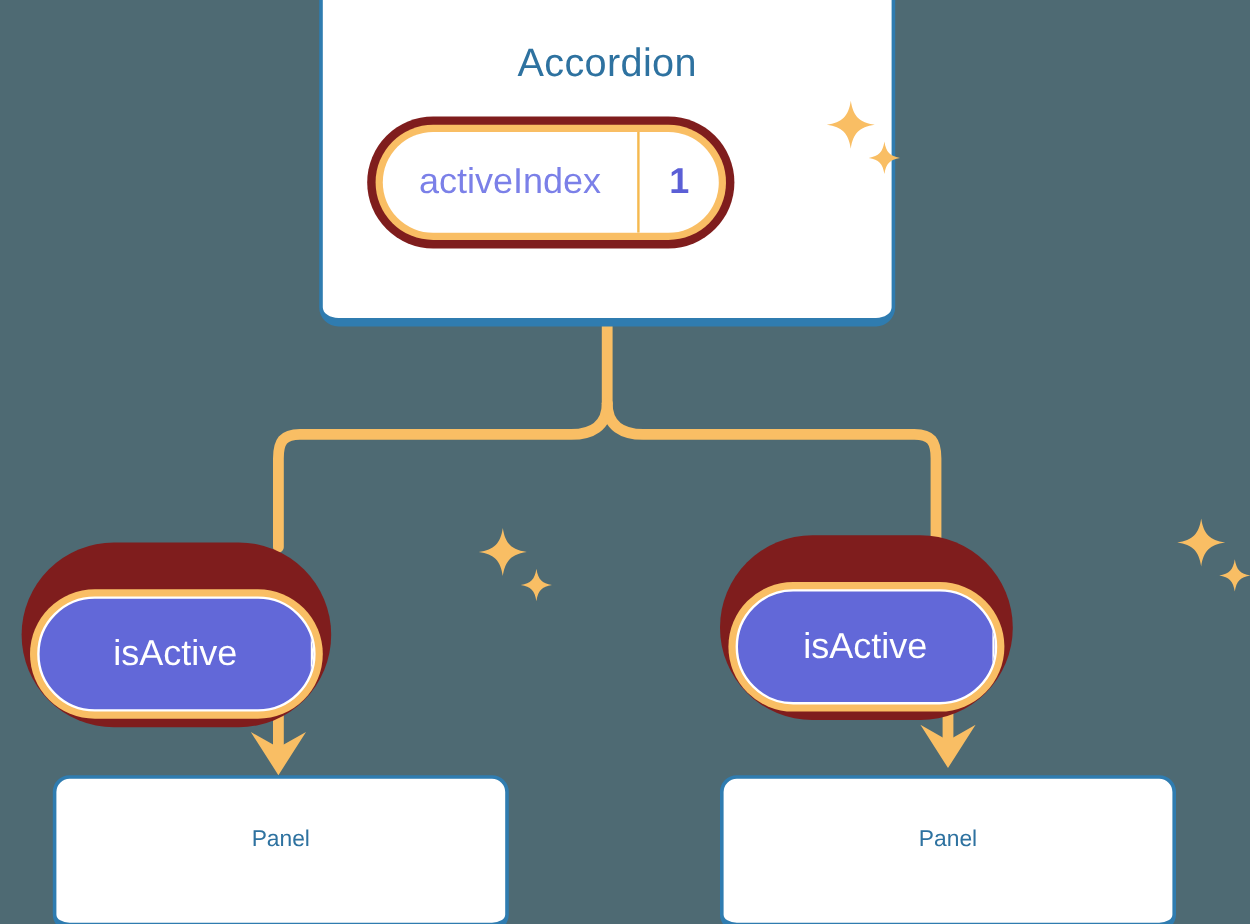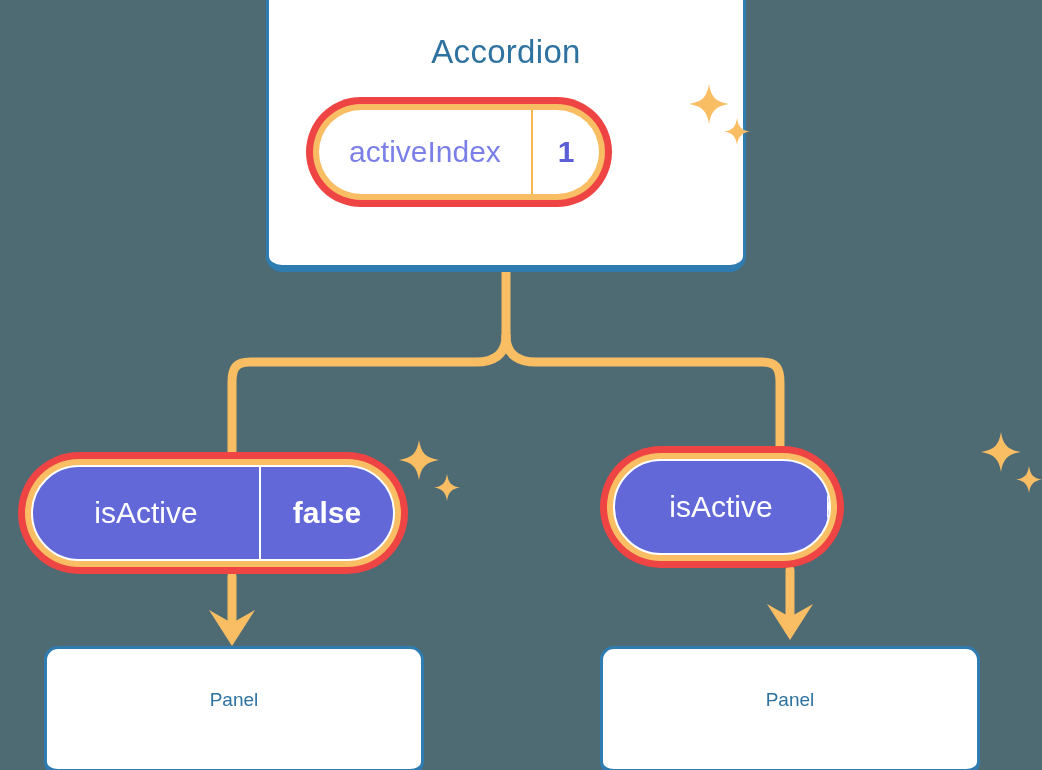--- a/index.html
+++ b/index.html
@@ -89,35 +89,36 @@
   
   .pill-wrap {
     position: absolute;
     z-index: 3;
     display: flex;
     align-items: center;
   }
   
   .pill-glow {
     position: relative;
-    background: #ef4444;
+    background: #7f1d1d;
     border-radius: 999px;
     padding: 7px;
     display: inline-block;
   }
   
   .pill-ring {
     background: #f9be64;
     border-radius: 999px;
     padding: 6px;
     display: inline-block;
   }
   
   .pill-ring.white-inset {
     padding: 6px;
+    margin-top: 32px;
   }
   .pill-inner {
     display: flex;
     align-items: stretch;
     border-radius: 999px;
     overflow: hidden;
   }
 
   
   .pill-light .pill-inner {
@@ -233,21 +234,20 @@
       <path d="M51,34 C52.4,43 55.6,46.2 64,47.6 C55.6,49 52.4,52.2 51,61 C49.6,52.2 46.4,49 38,47.6 C46.4,46.2 49.6,43 51,34 Z" fill="#f9be64"></path>
     </svg>
   </div>
 
   <div class="pill-wrap pill-filled pill-isactive" id="pill-is-active-left">
     <div class="pill-glow">
       <div class="pill-ring white-inset">
         <div class="pill-inner">
           <div class="pill-key">isActive</div>
           <div class="pill-divider"></div>
-          <div class="pill-val">false</div>
         </div>
       </div>
     </div>
   </div>
 
   <div class="sparkle-group" id="sparkles-left-pill">
     <svg width="70" height="72" viewBox="0 0 70 72" xmlns="http://www.w3.org/2000/svg">
       <path d="M23,0 C25,13 30,18 43,20 C30,22 25,27 23,40 C21,27 16,22 3,20 C16,18 21,13 23,0 Z" fill="#f9be64"></path>
       <path d="M51,34 C52.4,43 55.6,46.2 64,47.6 C55.6,49 52.4,52.2 51,61 C49.6,52.2 46.4,49 38,47.6 C46.4,46.2 49.6,43 51,34 Z" fill="#f9be64"></path>
     </svg>

